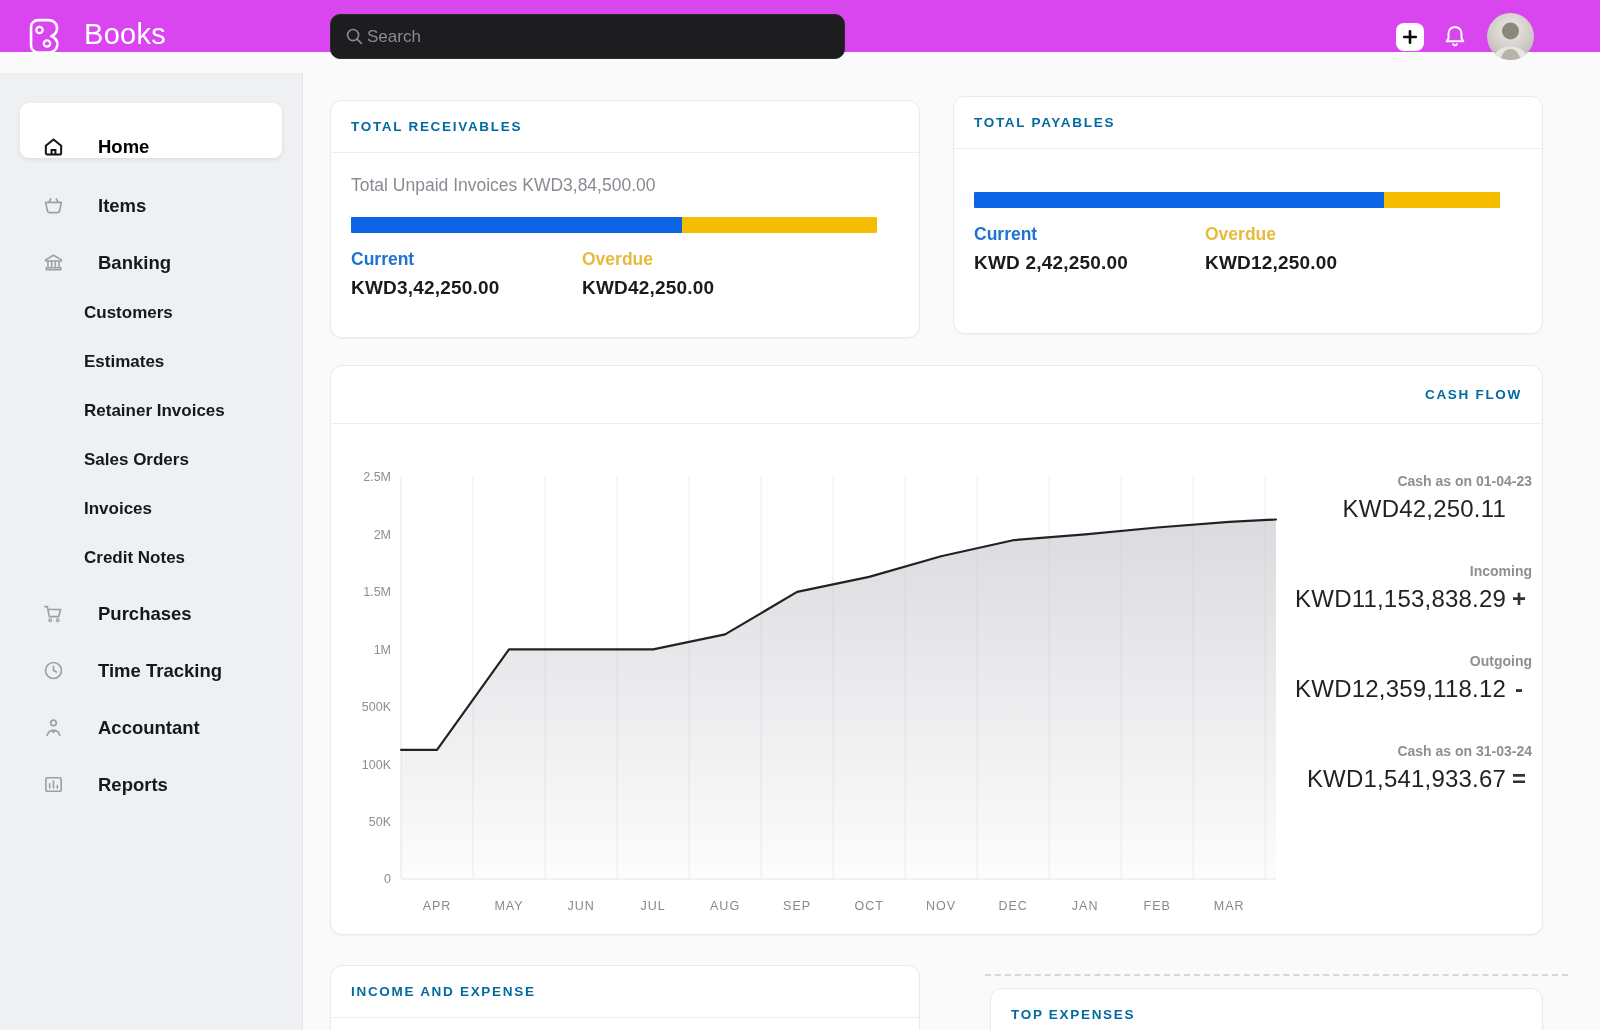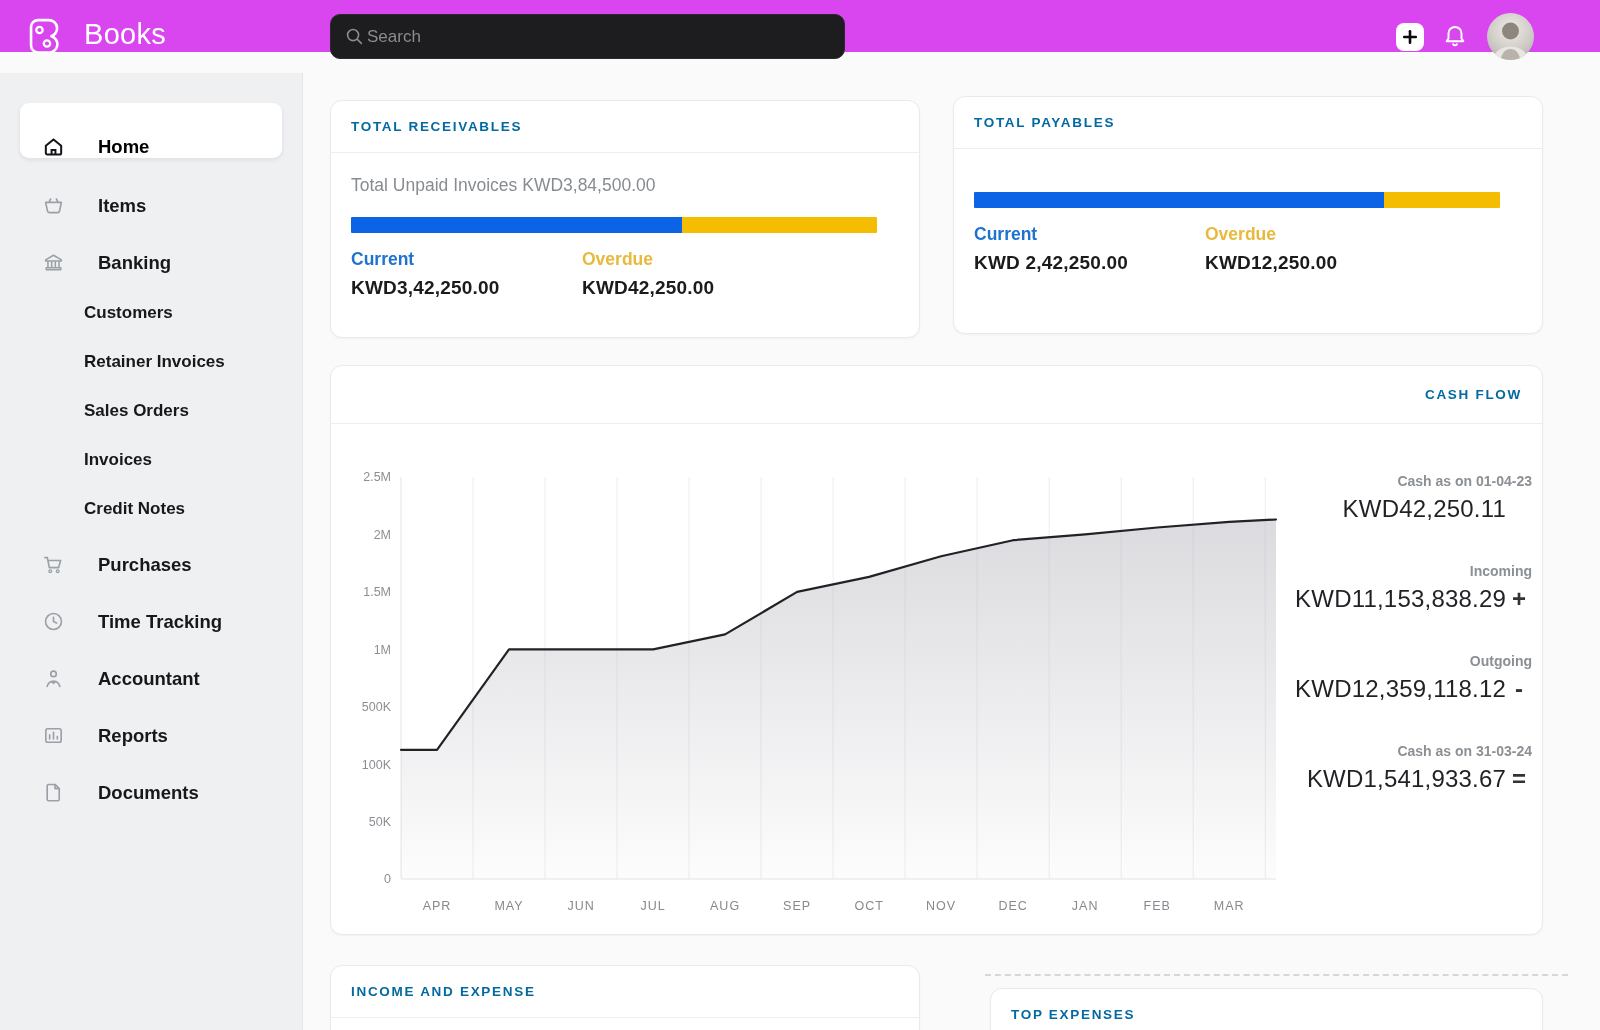--- a/index.html
+++ b/index.html
@@ -134,20 +134,23 @@
           <path d="M6.2 10.6 v6.6 M10.1 10.6 v6.6 M13.9 10.6 v6.6 M17.8 10.6 v6.6" stroke="currentColor" stroke-width="1.6"></path>
           <path d="M4.4 17.4 h15.2 v2.2 H4.4 Z" fill="none" stroke="currentColor" stroke-width="1.6" stroke-linejoin="round"></path>
         </svg>
       </span>
       <span>Banking</span>
     </div>
     <div class="nav-item sub">
       <span>Customers</span>
     </div>
     <div class="nav-item sub">
+      <span>Estimates</span>
+    </div>
+    <div class="nav-item sub">
       <span>Retainer Invoices</span>
     </div>
     <div class="nav-item sub">
       <span>Sales Orders</span>
     </div>
     <div class="nav-item sub">
       <span>Invoices</span>
     </div>
     <div class="nav-item sub">
       <span>Credit Notes</span>
@@ -182,29 +185,20 @@
       <span>Accountant</span>
     </div>
     <div class="nav-item">
       <span class="ni-icon">
         <svg viewBox="0 0 24 24">
           <rect x="4" y="5" width="16" height="14" rx="1.8" fill="none" stroke="currentColor" stroke-width="1.7"></rect>
           <path d="M8 15.6 v-4.2 M12 15.6 v-7 M16 15.6 v-2.6" stroke="currentColor" stroke-width="1.7" stroke-linecap="round"></path>
         </svg>
       </span>
       <span>Reports</span>
-    </div>
-    <div class="nav-item">
-      <span class="ni-icon">
-        <svg viewBox="0 0 24 24">
-          <path d="M7 3.6 h6.6 l4.4 4.4 V19 a1.6 1.6 0 0 1 -1.6 1.6 H7 A1.6 1.6 0 0 1 5.4 19 V5.2 A1.6 1.6 0 0 1 7 3.6 Z" fill="none" stroke="currentColor" stroke-width="1.7" stroke-linejoin="round"></path>
-          <path d="M13.6 3.6 V8 h4.4" fill="none" stroke="currentColor" stroke-width="1.7" stroke-linejoin="round"></path>
-        </svg>
-      </span>
-      <span>Documents</span>
     </div>
   </nav>
 
 <div class="main">
 
   <section class="card card-receivables">
     <div class="card-title">TOTAL RECEIVABLES</div>
     <div class="summary-body">
       <div class="subtitle">Total Unpaid Invoices KWD3,84,500.00</div>
       <div class="progress">

